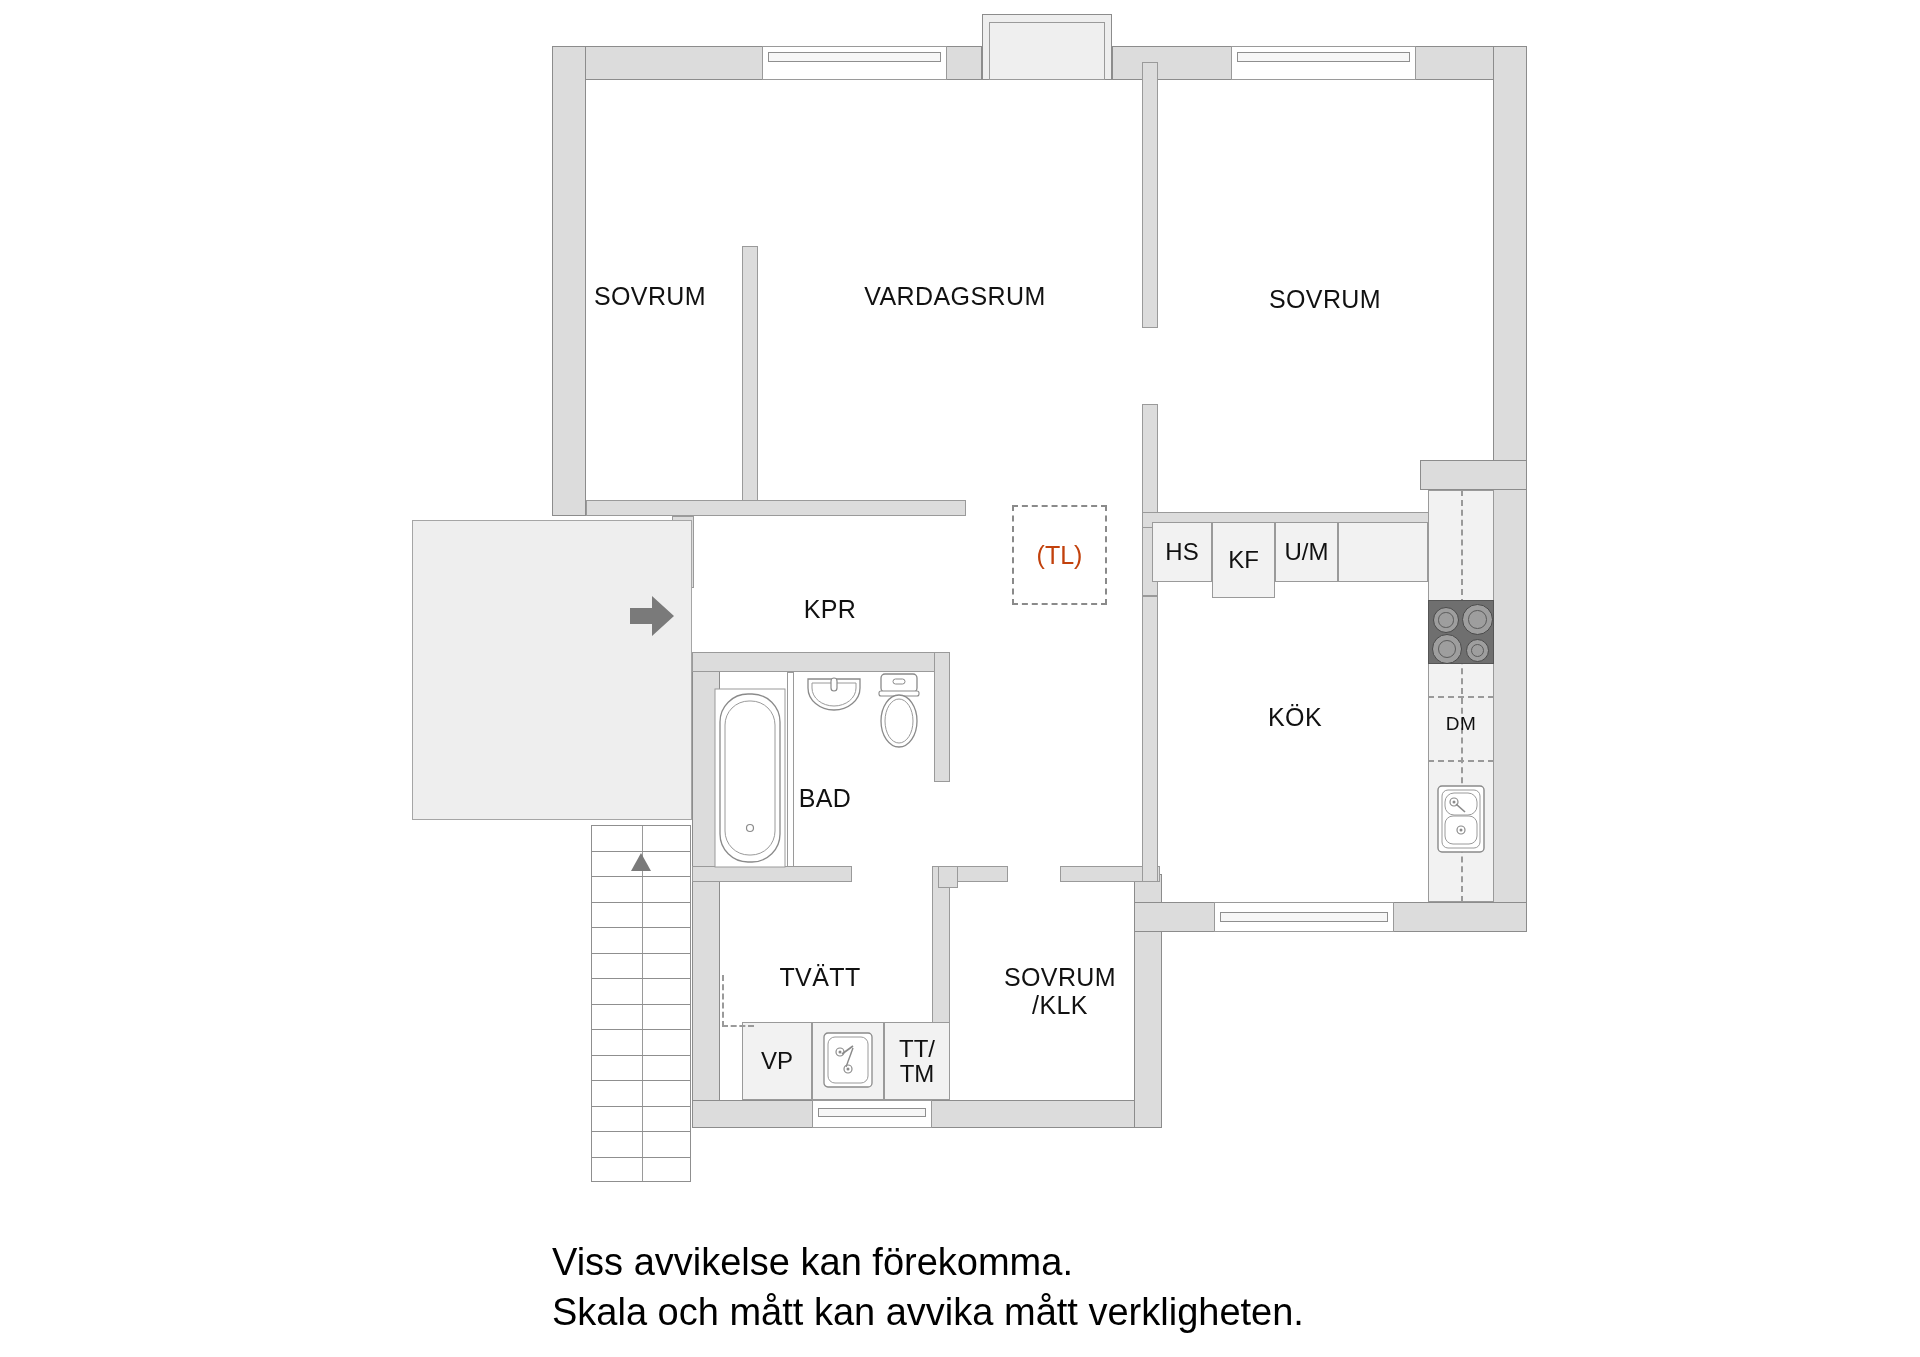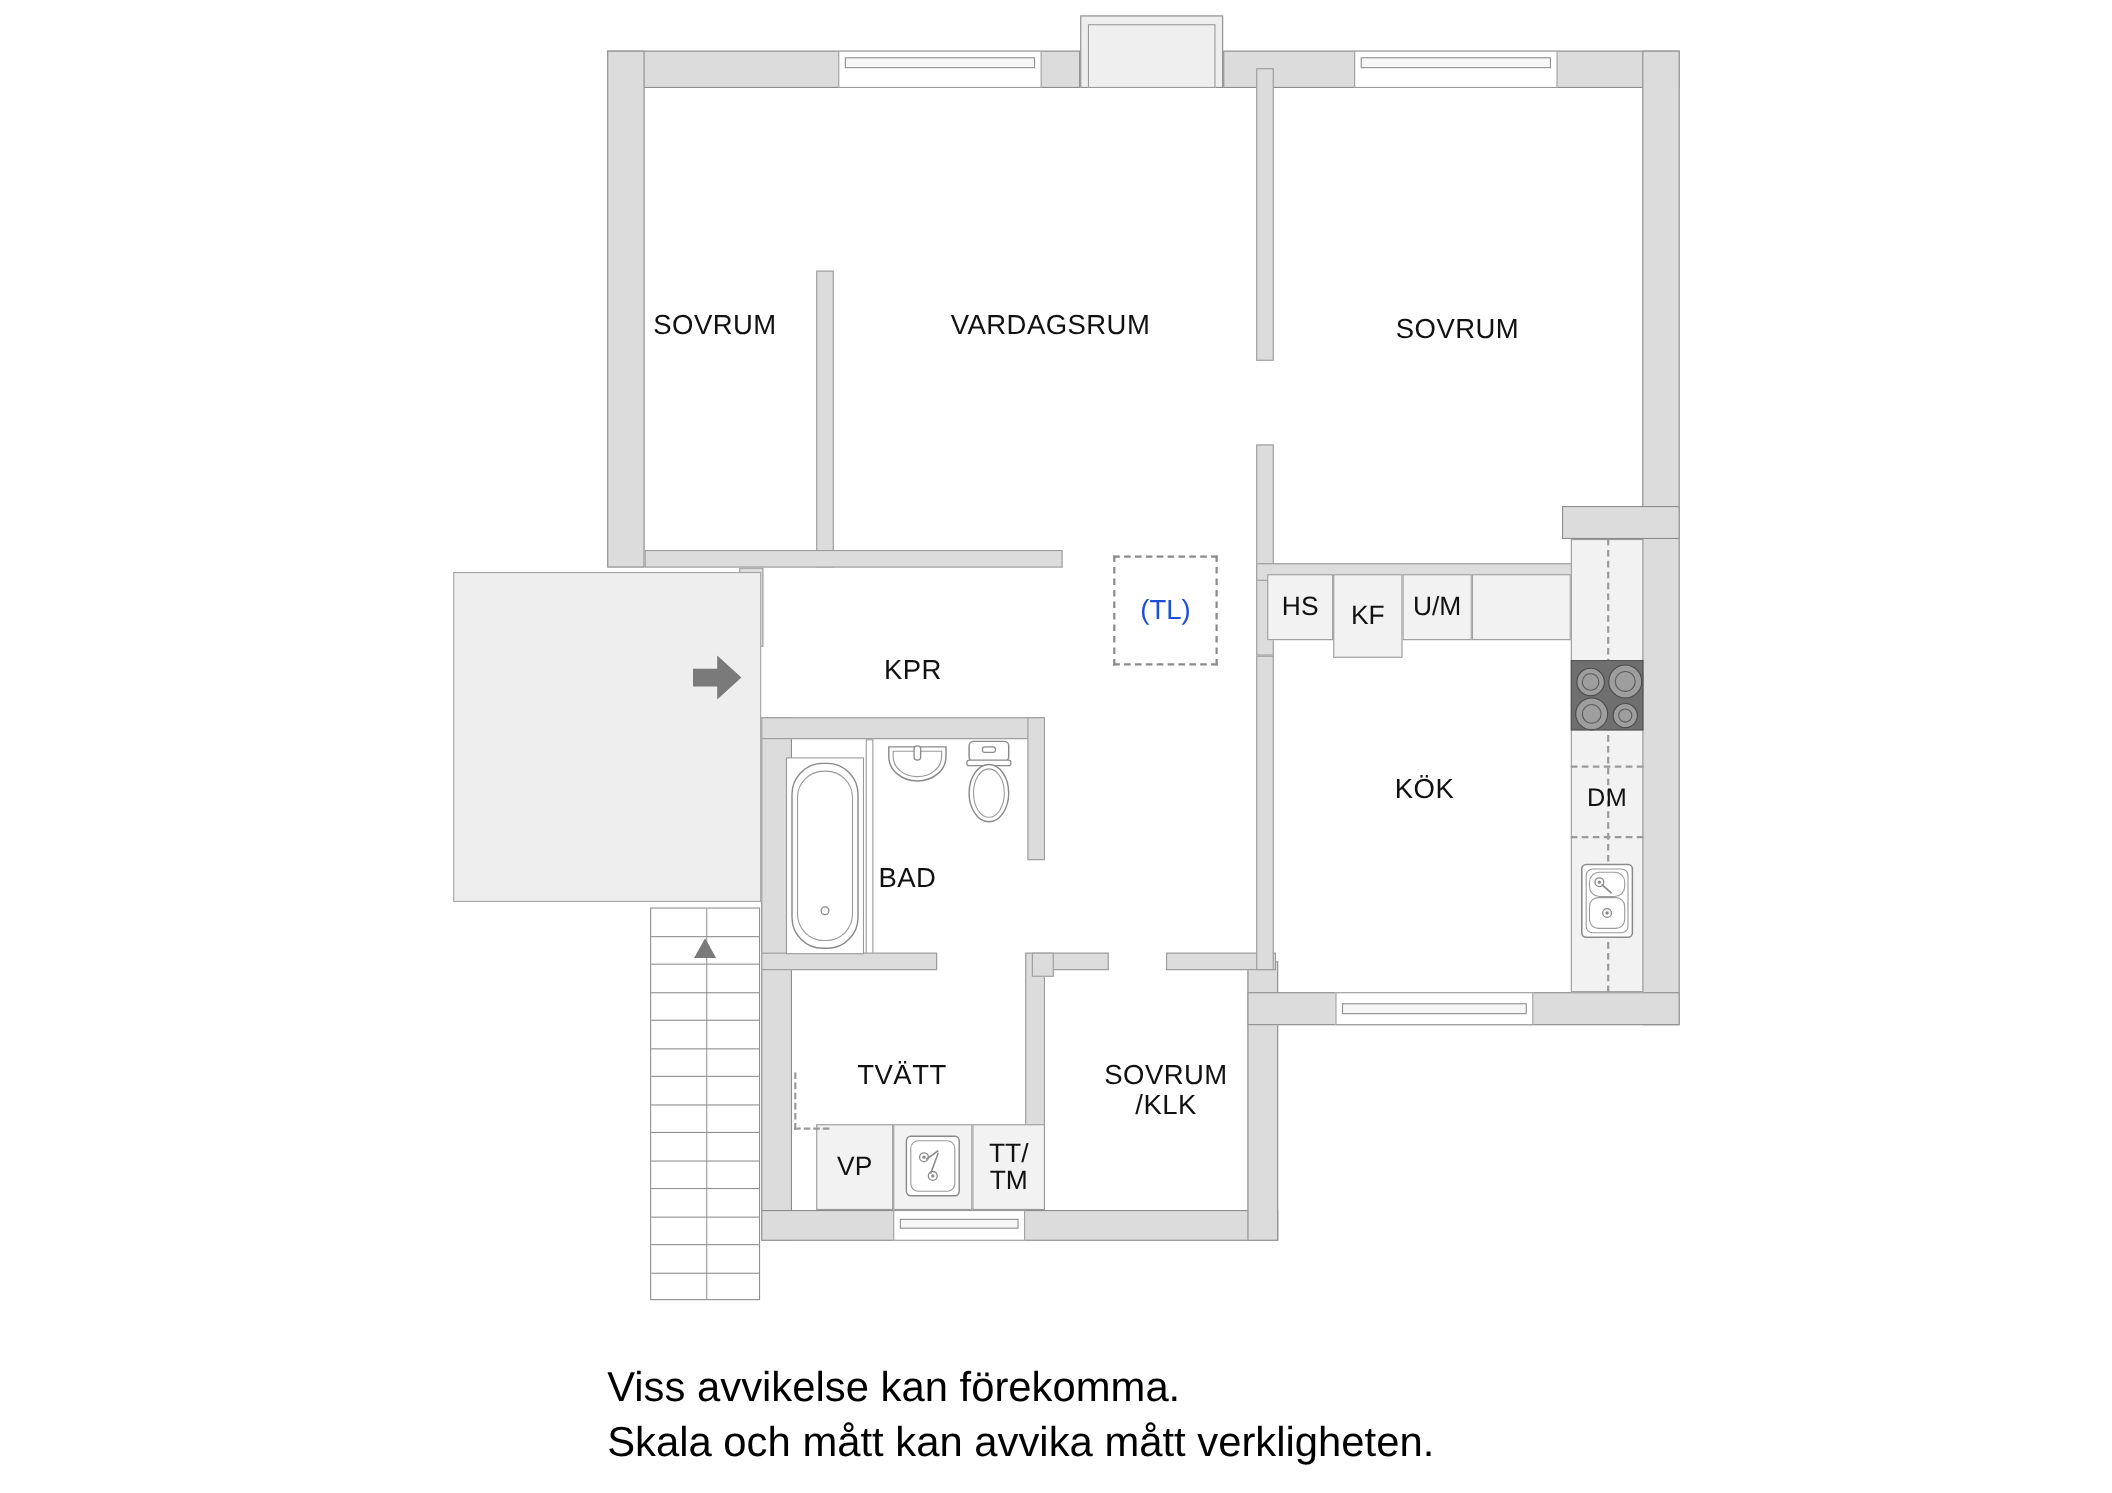--- a/index.html
+++ b/index.html
@@ -41,21 +41,21 @@
     position: absolute;
     color: #111111;
     font-size: 25px;
     letter-spacing: 0.4px;
     white-space: pre-line;
     text-align: center;
     line-height: 1.12;
     font-family: "Liberation Sans", sans-serif;
   }
   .label.small {
-    font-size: 23px;
+    font-size: 19px;
   }
 
   
   .cab {
     position: absolute;
     background: #f2f2f2;
     border: 1px solid #9a9a9a;
     box-sizing: border-box;
     display: flex;
     align-items: center;
@@ -87,21 +87,21 @@
 
   
   .tl-box {
     position: absolute;
     border: 2px dashed #8a8a8a;
     box-sizing: border-box;
     display: flex;
     align-items: center;
     justify-content: center;
     font-size: 25px;
-    color: #1d4ed8;
+    color: #c2410c;
     background: transparent;
   }
 
   
   .deck {
     position: absolute;
     background: #eeeeee;
     border: 1px solid #a5a5a5;
     box-sizing: border-box;
   }

